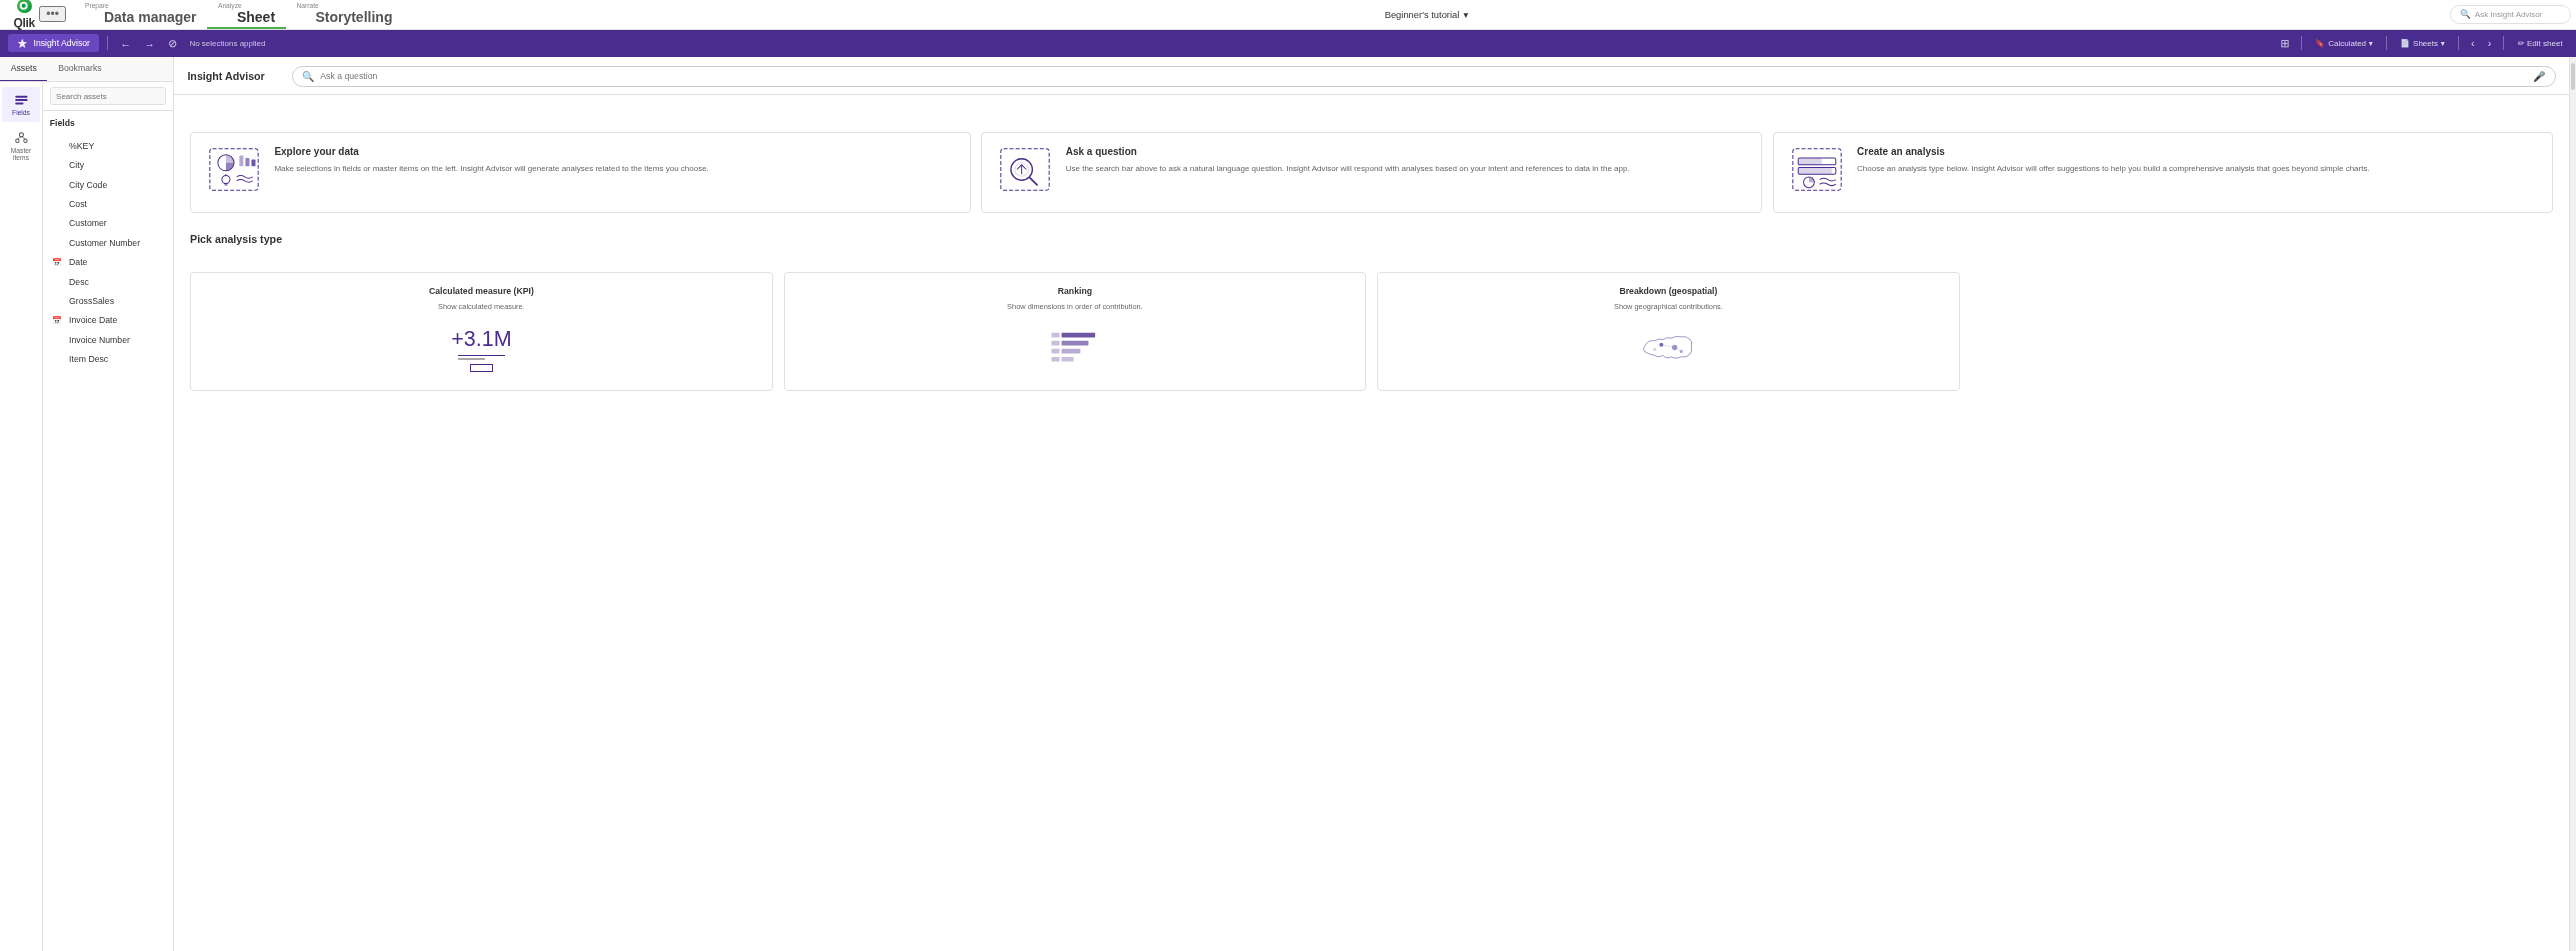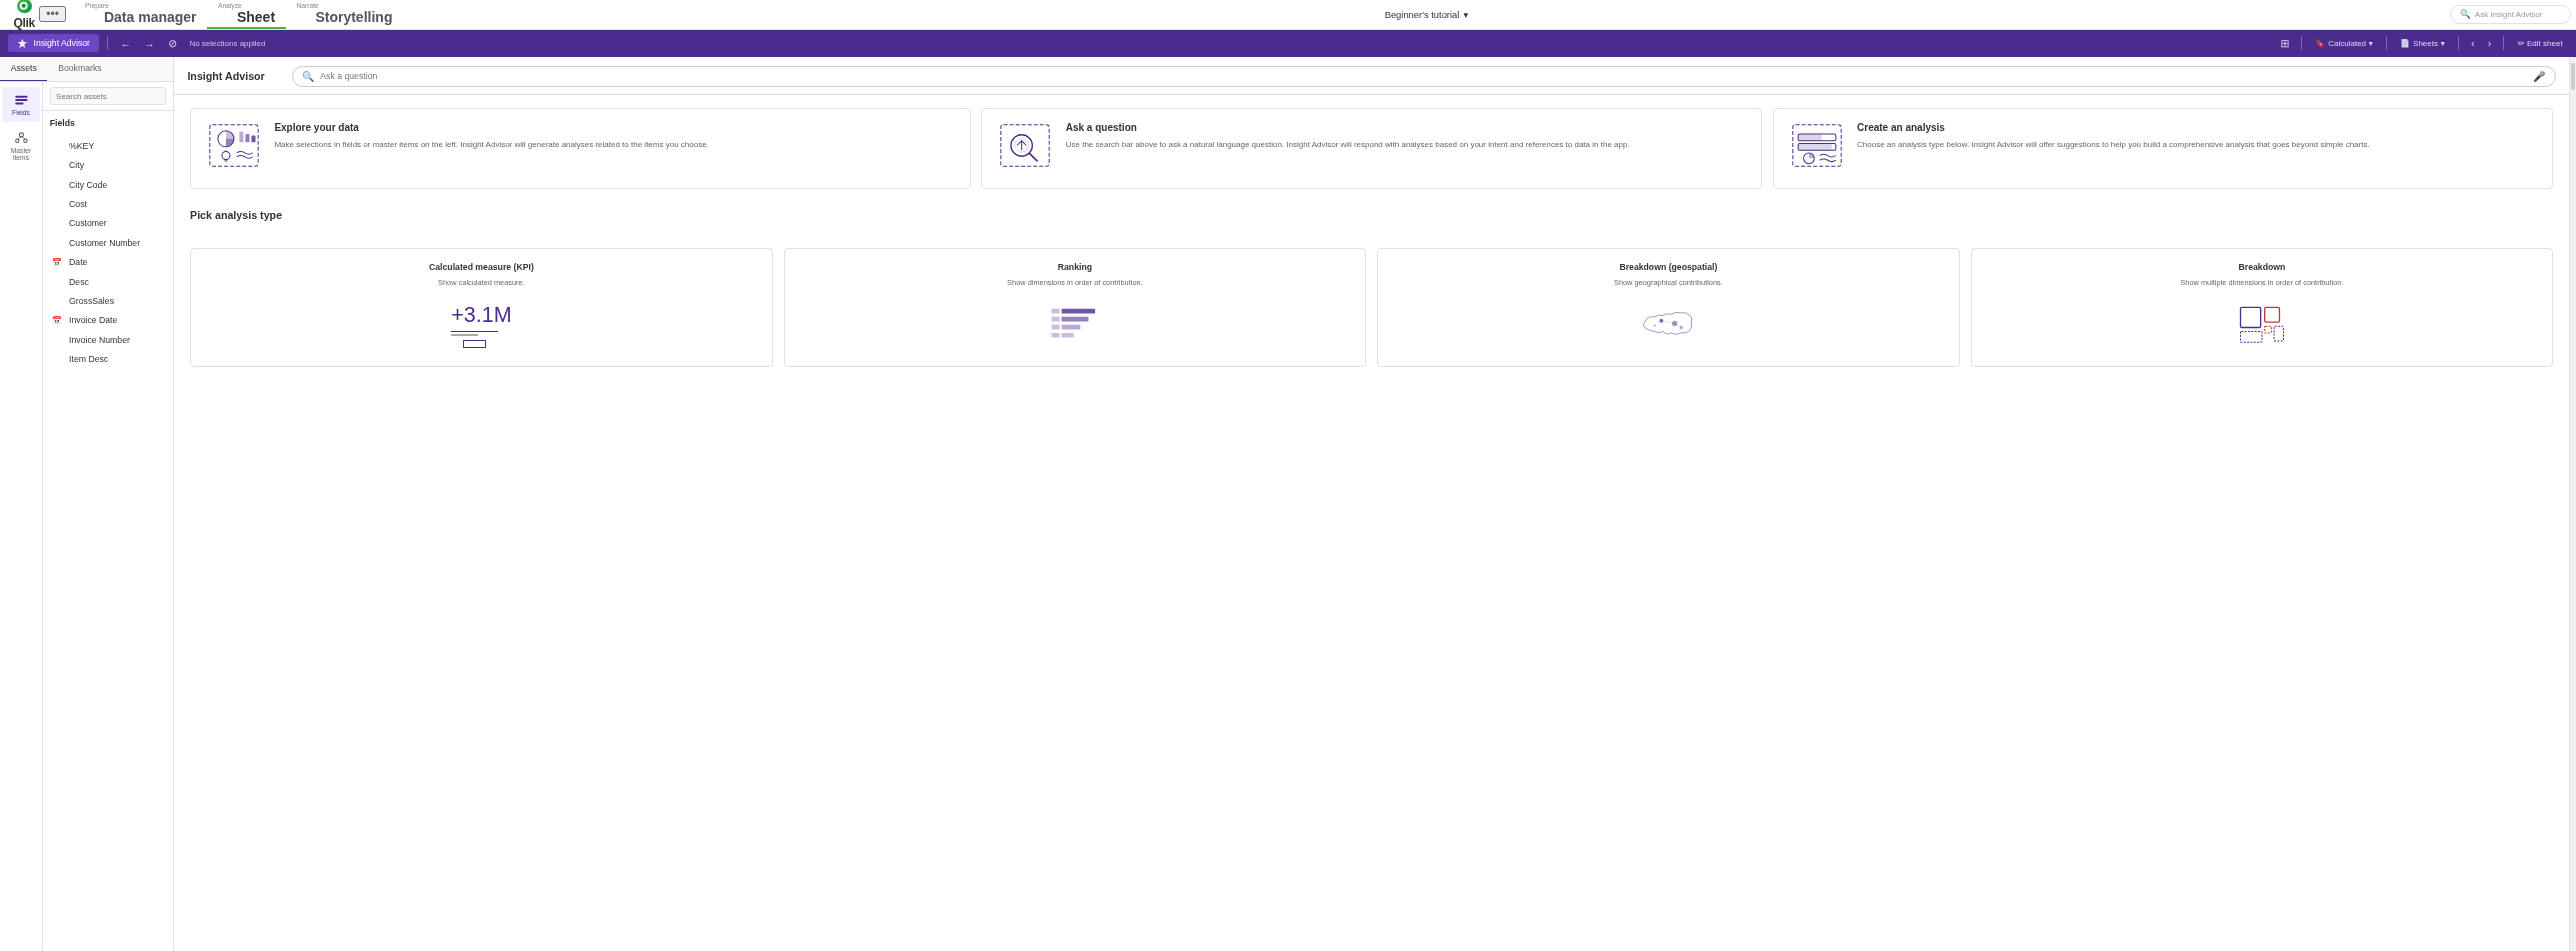--- a/index.html
+++ b/index.html
@@ -172,21 +172,21 @@
     }
     .insight-search-icon { color: #666; font-size: 10px; }
     .mic-icon { color: #666; font-size: 10px; cursor: pointer; }
 
     .insight-body {
       flex: 1; overflow-y: auto; padding: 13.4px 16px;
     }
 
     
     .info-cards {
-      display: flex; gap: 10.7px; margin-bottom: 20px;
+      display: flex; gap: 10.7px; margin-bottom: 20px; margin-top: 24px;
     }
     .info-card {
       flex: 1; border: 0.7px solid #e0e0e0; border-radius: 4px;
       padding: 13.4px 16px; display: flex; gap: 13.4px; align-items: flex-start;
       min-height: 81px;
     }
     .info-card-icon {
       width: 54px; min-width: 54px; height: 47px;
       display: flex; align-items: center; justify-content: center;
     }
@@ -234,21 +234,21 @@
       width: 6.7px; background: #f1f1f1; border-left: 0.7px solid #e0e0e0;
       display: flex; flex-direction: column;
     }
     .right-scrollbar-thumb {
       width: 4px; height: 27px; background: #ccc; border-radius: 2px;
       margin: 2.7px auto; margin-top: 6.7px;
     }
 
     
     .kpi-visual {
-      display: flex; flex-direction: column; gap: 2.7px;
+      display: flex; flex-direction: column; align-items: center; gap: 2.7px;
     }
   </style>
 </head>
 <body>
 
 <div class="top-nav">
   <div class="top-nav-logo">
     <div class="qlik-logo">
       <div class="qlik-logo-circle">
         <svg width="9.4" height="9.4" viewBox="0 0 14 14" fill="none">
@@ -573,36 +573,20 @@
                 <circle cx="55" cy="32" r="4" fill="#4a2c8f" opacity="0.5"></circle>
                 <circle cx="65" cy="38" r="2.5" fill="#4a2c8f" opacity="0.4"></circle>
                 <circle cx="25" cy="35" r="2" fill="#4a2c8f" opacity="0.3"></circle>
 
                 <line x1="35" y1="28" x2="55" y2="32" stroke="#4a2c8f" stroke-width="1" stroke-dasharray="3,2" opacity="0.4"></line>
                 <line x1="55" y1="32" x2="65" y2="38" stroke="#4a2c8f" stroke-width="1" stroke-dasharray="3,2" opacity="0.4"></line>
               </svg>
             </div>
           </div>
 
-          <div class="analysis-card">
-            <div class="analysis-card-title">Breakdown</div>
-            <div class="analysis-card-desc">Show multiple dimensions in order of contribution.</div>
-            <div class="analysis-card-visual">
-              <svg width="54" height="47" viewBox="0 0 80 70" fill="none" xmlns="http://www.w3.org/2000/svg">
-
-                <rect x="8" y="8" width="30" height="30" rx="2" stroke="#4a2c8f" stroke-width="2" fill="none"></rect>
-
-                <rect x="44" y="8" width="22" height="22" rx="2" stroke="#c0392b" stroke-width="2" fill="none"></rect>
-
-                <rect x="44" y="36" width="10" height="10" rx="1" stroke="#c0392b" stroke-width="1.5" stroke-dasharray="3,2" fill="none"></rect>
-                <rect x="58" y="36" width="14" height="22" rx="1" stroke="#4a2c8f" stroke-width="1.5" stroke-dasharray="3,2" fill="none"></rect>
-                <rect x="8" y="44" width="32" height="16" rx="1" stroke="#4a2c8f" stroke-width="1.5" stroke-dasharray="3,2" fill="none"></rect>
-              </svg>
-            </div>
-          </div>
 
         </div>
       </div>
 
     </div>
   </div>
 
   <div class="right-scrollbar">
     <div class="right-scrollbar-thumb"></div>
   </div>

